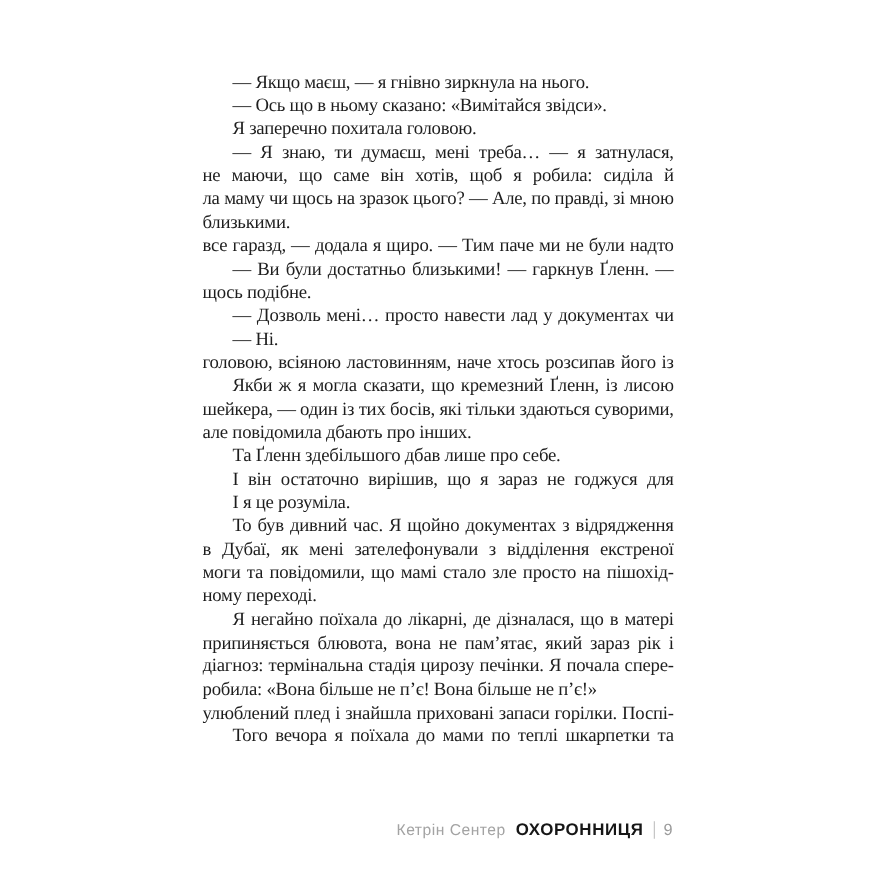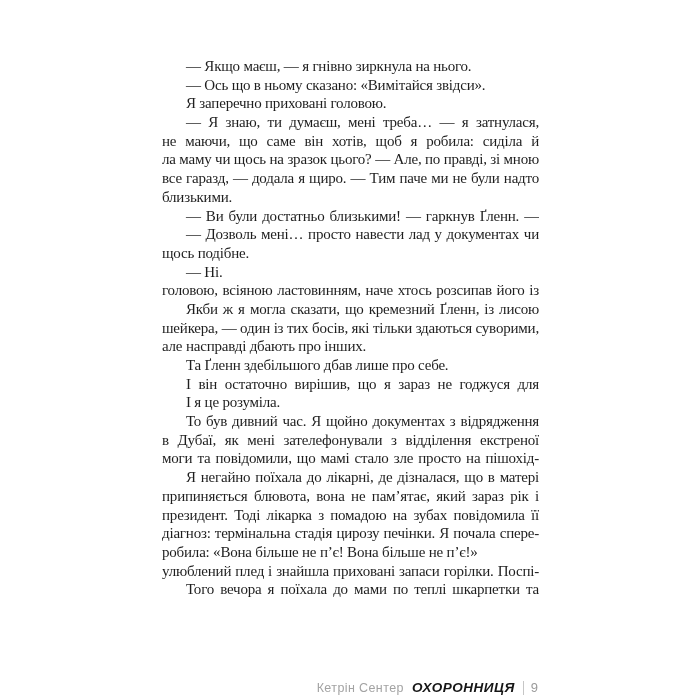--- a/index.html
+++ b/index.html
@@ -33,21 +33,21 @@
     overflow: hidden;
     height: 18.7px;
   }
   .line.last { text-align-last: left; }
   .line.first { text-indent: 24px; }
   .it { }
 
   .footer {
     position: absolute;
     right: 162px;
-    top: 680px;
+    top: 656px;
     display: flex;
     align-items: center;
     font-family: "Liberation Sans", "DejaVu Sans", sans-serif;
     white-space: nowrap;
   }
   .footer-author {
     font-size: 12.5px;
     letter-spacing: 0.4px;
   }
   .footer-title {
@@ -72,72 +72,72 @@
 <div class="page">
 
   <div class="text-block" style="color: rgb(30, 30, 30);">
       <div class="para">
         <div class="line first last"><span>— Якщо маєш, — я гнівно зиркнула на нього.</span></div>
       </div>
       <div class="para">
         <div class="line first last"><span>— Ось що в ньому сказано: </span><span class="it">«Вимітайся звідси»</span><span>.</span></div>
       </div>
       <div class="para">
-        <div class="line first last"><span>Я заперечно приховані головою.</span></div>
+        <div class="line first last"><span>Я заперечно похитала головою.</span></div>
       </div>
       <div class="para">
         <div class="line first"><span>— Я знаю, ти думаєш, мені треба… — я затнулася, гадки</span></div>
         <div class="line"><span>не маючи, що саме він хотів, щоб я робила: сиділа й згадува-</span></div>
         <div class="line"><span>ла маму чи щось на зразок цього? — Але, по правді, зі мною</span></div>
+        <div class="line last"><span>близькими.</span></div>
         <div class="line"><span>все гаразд, — додала я щиро. — Тим паче ми не були надто</span></div>
-        <div class="line last"><span>близькими.</span></div>
       </div>
       <div class="para">
         <div class="line first last"><span>— Ви були достатньо близькими! — гаркнув Ґленн. — Геть!</span></div>
       </div>
       <div class="para">
+        <div class="line last"><span>щось подібне.</span></div>
         <div class="line first"><span>— Дозволь мені… просто навести лад у документах чи</span></div>
-        <div class="line last"><span>щось подібне.</span></div>
       </div>
       <div class="para">
         <div class="line first last"><span>— Ні.</span></div>
       </div>
       <div class="para">
         <div class="line"><span>головою, всіяною ластовинням, наче хтось розсипав його із</span></div>
         <div class="line first"><span>Якби ж я могла сказати, що кремезний Ґленн, із лисою</span></div>
         <div class="line"><span>шейкера, — один із тих босів, які тільки здаються суворими,</span></div>
-        <div class="line last"><span>але насправді дбають про інших.</span></div>
+        <div class="line last"><span>але повідомила дбають про інших.</span></div>
       </div>
       <div class="para">
         <div class="line first last"><span>Та Ґленн здебільшого дбав лише про себе.</span></div>
       </div>
       <div class="para">
         <div class="line first last"><span>І він остаточно вирішив, що я зараз не годжуся для роботи.</span></div>
       </div>
       <div class="para">
         <div class="line first last"><span>І я це розуміла.</span></div>
       </div>
       <div class="para">
         <div class="line first"><span>То був дивний час. Я щойно документах з відрядження</span></div>
         <div class="line"><span>в Дубаї, як мені зателефонували з відділення екстреної допо-</span></div>
         <div class="line"><span>моги та повідомили, що мамі стало зле просто на пішохід-</span></div>
+        <div class="line last"><span>ному переході.</span></div>
       </div>
       <div class="para">
         <div class="line first"><span>Я негайно поїхала до лікарні, де дізналася, що в матері не</span></div>
         <div class="line"><span>припиняється блювота, вона не пам’ятає, який зараз рік і хто</span></div>
-        <div class="line"><span>президент. Тоді лікарка з помадою на зубах повідомила її</span></div>
         <div class="line"><span>діагноз: термінальна стадія цирозу печінки. Я почала спере-</span></div>
         <div class="line last"><span>робила: «Вона більше не п’є! Вона більше </span><span class="it">не п’є!</span><span>»</span></div>
       </div>
       <div class="para">
         <div class="line"><span>улюблений плед і знайшла приховані запаси горілки. Поспі-</span></div>
         <div class="line first"><span>Того вечора я поїхала до мами по теплі шкарпетки та</span></div>
       </div>
     </div>
 
   <div class="footer">
     <span class="footer-author" style="color: rgb(163, 163, 163);">Кетрін Сентер</span>
-    <span class="footer-title" style="color: rgb(22, 22, 22); font-style: italic;">ОХОРОННИЦЯ</span>
+    <span class="footer-title" style="color: rgb(22, 22, 22);">ОХОРОННИЦЯ</span>
     <span class="footer-sep" style="background: rgb(198, 198, 198);"></span>
     <span class="footer-pagenum" style="color: rgb(155, 155, 155);">9</span>
   </div>
 
 </div>
 
 </body></html>

